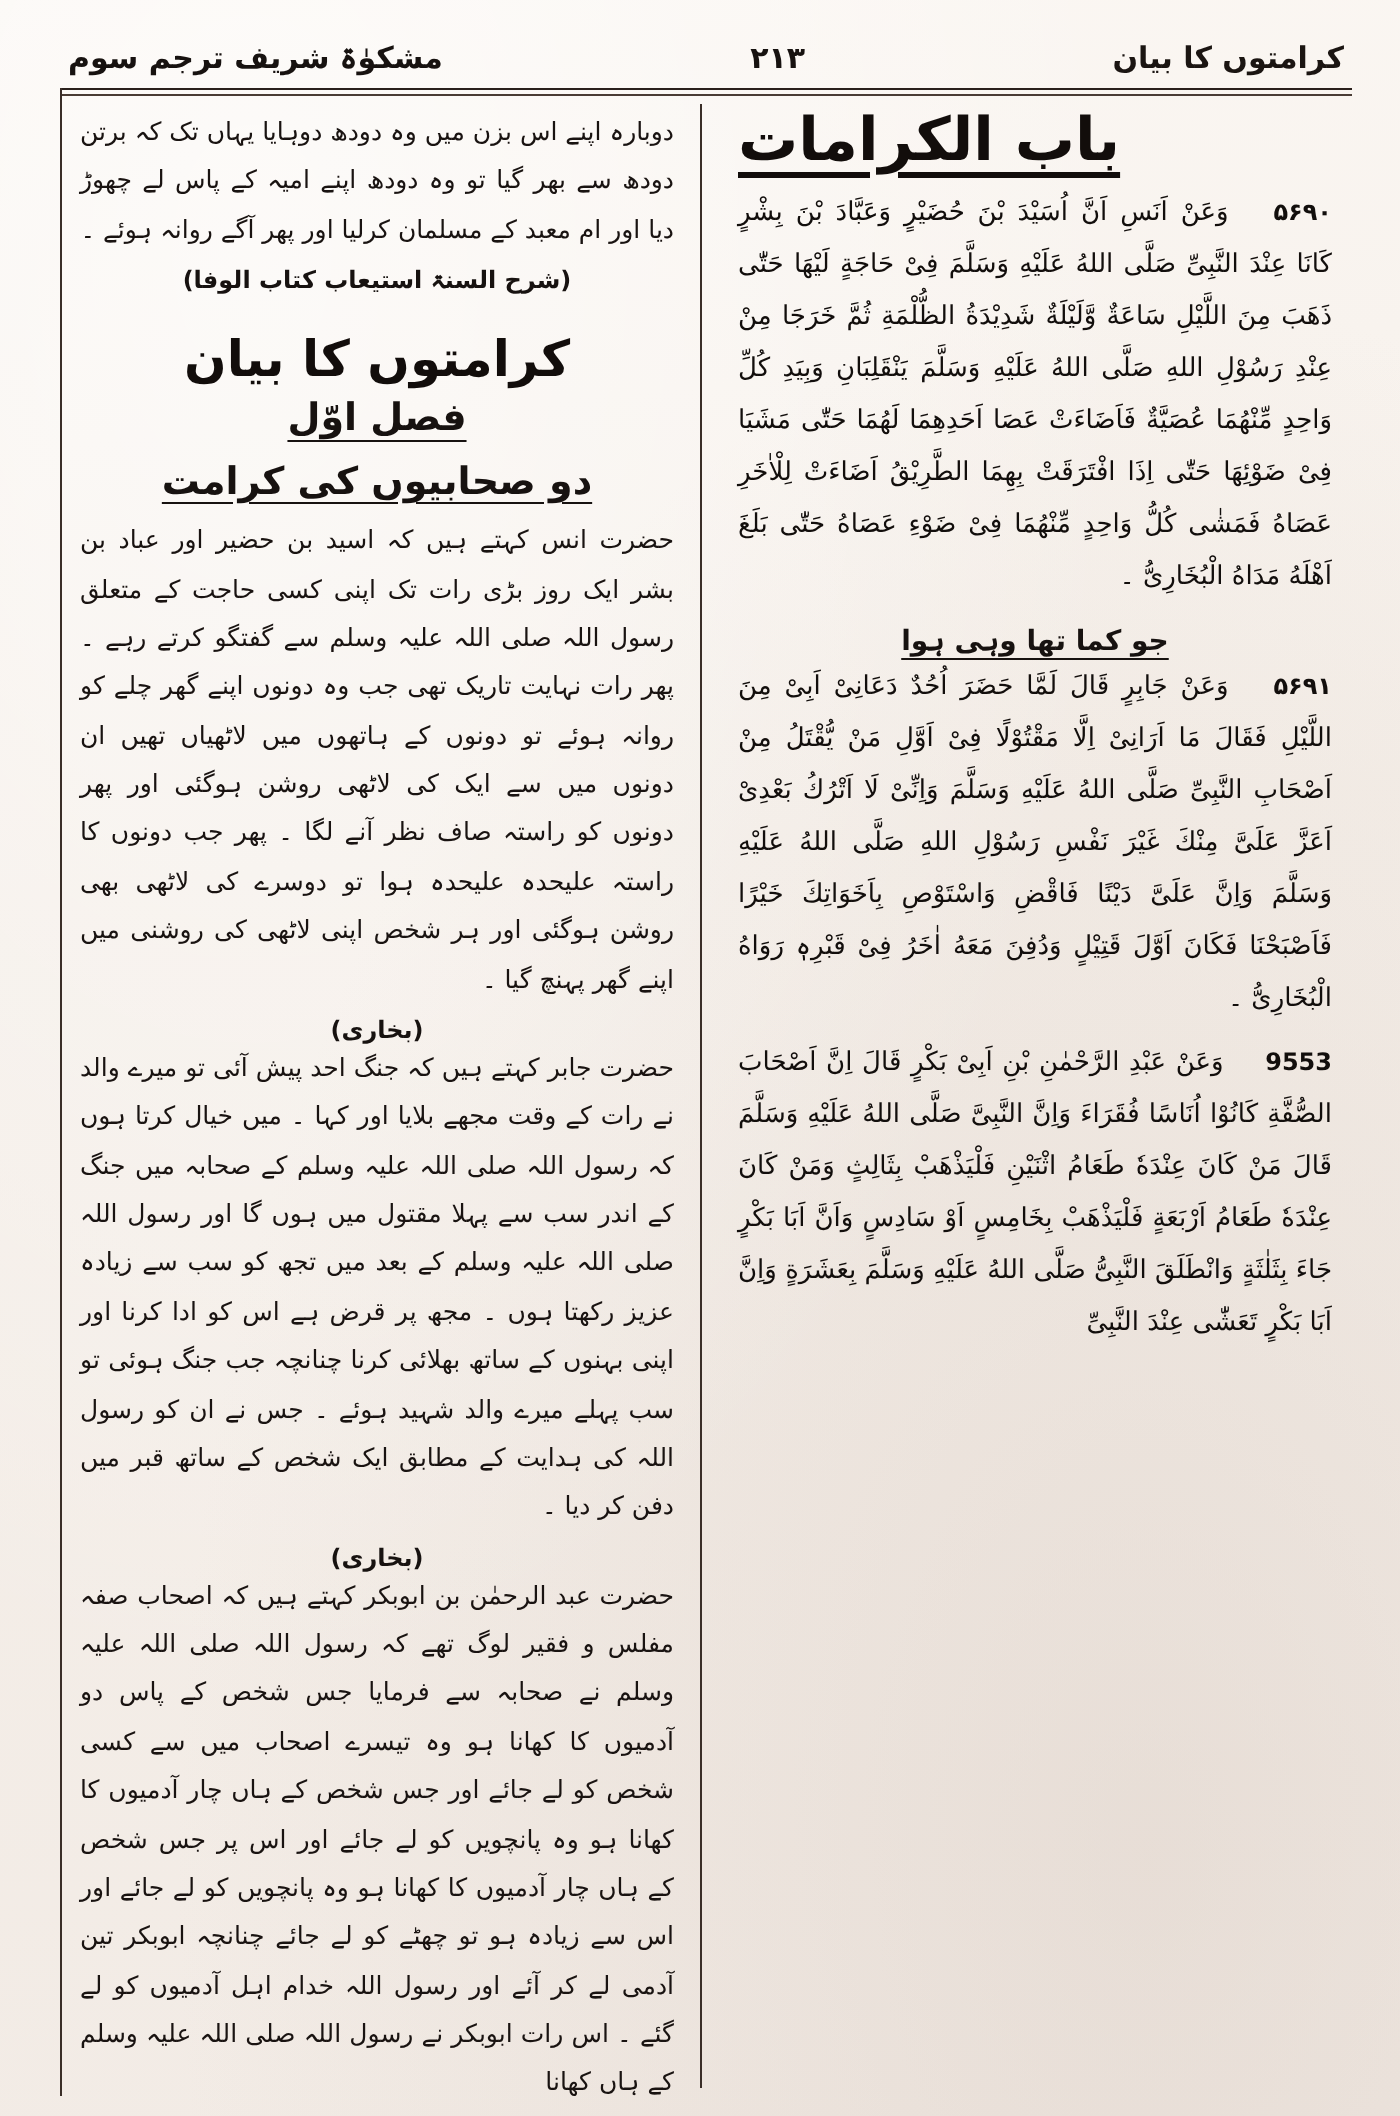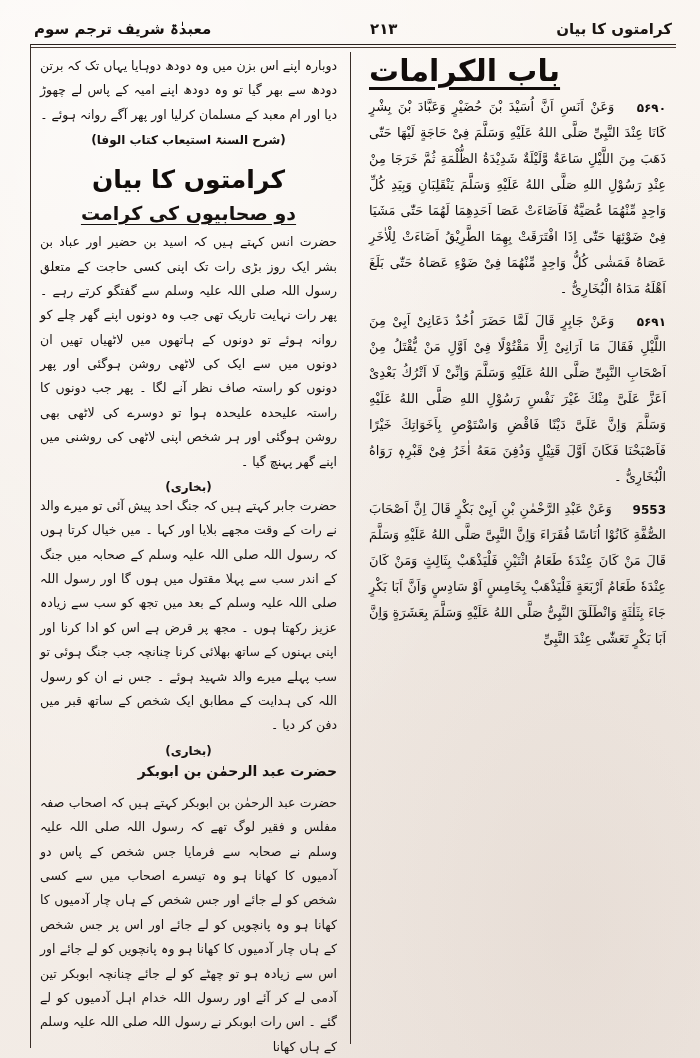--- a/index.html
+++ b/index.html
@@ -139,64 +139,63 @@
   .first-para{margin-top:2px;}
 </style>
 </head>
 <body>
 
 <div class="page">
 
   <div class="header">
     <div class="hdr-txt">کرامتوں کا بیان</div>
     <div class="hdr-page">۲۱۳</div>
-    <div class="hdr-left">معبدٰۃ شریف ترجم سوم</div>
+    <div class="hdr-left">مشکوٰۃ شریف ترجم سوم</div>
   </div>
   <div class="rule"></div>
   <div class="rule2"></div>
   <div class="vrule"></div>
   <div class="vrule left-edge"></div>
 
   <div class="cols">
 
     <div class="col right">
 
       <div class="bab-title">باب الکرامات</div>
 
       <div class="arabic blk">
         <span class="hadith-no">۵۶۹۰</span>
         <span>وَعَنْ اَنَسِ اَنَّ اُسَيْدَ بْنَ حُضَيْرٍ وَعَبَّادَ بْنَ بِشْرٍ كَانَا عِنْدَ النَّبِىِّ صَلَّى اللهُ عَلَيْهِ وَسَلَّمَ فِىْ حَاجَةٍ لَيْهَا حَتّٰى ذَهَبَ مِنَ اللَّيْلِ سَاعَةٌ وَّلَيْلَةٌ شَدِيْدَةُ الظُّلْمَةِ ثُمَّ خَرَجَا مِنْ عِنْدِ رَسُوْلِ اللهِ صَلَّى اللهُ عَلَيْهِ وَسَلَّمَ يَنْقَلِبَانِ وَبِيَدِ كُلِّ وَاحِدٍ مِّنْهُمَا عُصَيَّةٌ فَاَضَاءَتْ عَصَا اَحَدِهِمَا لَهُمَا حَتّٰى مَشَيَا فِىْ ضَوْئِهَا حَتّٰى اِذَا افْتَرَقَتْ بِهِمَا الطَّرِيْقُ اَضَاءَتْ لِلْاٰخَرِ عَصَاهُ فَمَشٰى كُلُّ وَاحِدٍ مِّنْهُمَا فِىْ ضَوْءِ عَصَاهُ حَتّٰى بَلَغَ اَهْلَهُ مَدَاهُ الْبُخَارِىُّ ۔</span>
       </div>
 
+      <div class="side-head center-ish">جو کما تھا وہی ہوا</div>
 
       <div class="arabic blk">
         <span class="hadith-no">۵۶۹۱</span>
         <span>وَعَنْ جَابِرٍ قَالَ لَمَّا حَضَرَ اُحُدٌ دَعَانِىْ اَبِىْ مِنَ اللَّيْلِ فَقَالَ مَا اَرَانِىْ اِلَّا مَقْتُوْلًا فِىْ اَوَّلِ مَنْ يُّقْتَلُ مِنْ اَصْحَابِ النَّبِىِّ صَلَّى اللهُ عَلَيْهِ وَسَلَّمَ وَاِنِّىْ لَا اَتْرُكُ بَعْدِىْ اَعَزَّ عَلَىَّ مِنْكَ غَيْرَ نَفْسِ رَسُوْلِ اللهِ صَلَّى اللهُ عَلَيْهِ وَسَلَّمَ وَاِنَّ عَلَىَّ دَيْنًا فَاقْضِ وَاسْتَوْصِ بِاَخَوَاتِكَ خَيْرًا فَاَصْبَحْنَا فَكَانَ اَوَّلَ قَتِيْلٍ وَدُفِنَ مَعَهُ اٰخَرُ فِىْ قَبْرِهٖ رَوَاهُ الْبُخَارِىُّ ۔</span>
       </div>
 
 
       <div class="arabic blk">
         <span class="hadith-no">9553</span>
         <span>وَعَنْ عَبْدِ الرَّحْمٰنِ بْنِ اَبِىْ بَكْرٍ قَالَ اِنَّ اَصْحَابَ الصُّفَّةِ كَانُوْا اُنَاسًا فُقَرَاءَ وَاِنَّ النَّبِىَّ صَلَّى اللهُ عَلَيْهِ وَسَلَّمَ قَالَ مَنْ كَانَ عِنْدَهٗ طَعَامُ اثْنَيْنِ فَلْيَذْهَبْ بِثَالِثٍ وَمَنْ كَانَ عِنْدَهٗ طَعَامُ اَرْبَعَةٍ فَلْيَذْهَبْ بِخَامِسٍ اَوْ سَادِسٍ وَاَنَّ اَبَا بَكْرٍ جَاءَ بِثَلٰثَةٍ وَانْطَلَقَ النَّبِىُّ صَلَّى اللهُ عَلَيْهِ وَسَلَّمَ بِعَشَرَةٍ وَاِنَّ اَبَا بَكْرٍ تَعَشّٰى عِنْدَ النَّبِىِّ</span>
       </div>
     </div>
 
     <div class="col left">
       <div class="urdu blk first-para">دوبارہ اپنے اس بزن میں وہ دودھ دوہایا یہاں تک کہ برتن دودھ سے بھر گیا تو وہ دودھ اپنے امیہ کے پاس لے چھوڑ دیا اور ام معبد کے مسلمان کرلیا اور پھر آگے روانہ ہوئے ۔</div>
       <div class="src">(شرح السنۃ استیعاب کتاب الوفا)</div>
 
       <div class="chapter-title">کرامتوں کا بیان</div>
+      <div class="chapter-sub">فصل اوّل</div>
       <div class="section-head">دو صحابیوں کی کرامت</div>
 
       <div class="urdu blk">حضرت انس کہتے ہیں کہ اسید بن حضیر اور عباد بن بشر ایک روز بڑی رات تک اپنی کسی حاجت کے متعلق رسول اللہ صلی اللہ علیہ وسلم سے گفتگو کرتے رہے ۔ پھر رات نہایت تاریک تھی جب وہ دونوں اپنے گھر چلے کو روانہ ہوئے تو دونوں کے ہاتھوں میں لاٹھیاں تھیں ان دونوں میں سے ایک کی لاٹھی روشن ہوگئی اور پھر دونوں کو راستہ صاف نظر آنے لگا ۔ پھر جب دونوں کا راستہ علیحدہ علیحدہ ہوا تو دوسرے کی لاٹھی بھی روشن ہوگئی اور ہر شخص اپنی لاٹھی کی روشنی میں اپنے گھر پہنچ گیا ۔</div>
       <div class="src">(بخاری)</div>
 
       <div class="urdu blk">حضرت جابر کہتے ہیں کہ جنگ احد پیش آئی تو میرے والد نے رات کے وقت مجھے بلایا اور کہا ۔ میں خیال کرتا ہوں کہ رسول اللہ صلی اللہ علیہ وسلم کے صحابہ میں جنگ کے اندر سب سے پہلا مقتول میں ہوں گا اور رسول اللہ صلی اللہ علیہ وسلم کے بعد میں تجھ کو سب سے زیادہ عزیز رکھتا ہوں ۔ مجھ پر قرض ہے اس کو ادا کرنا اور اپنی بہنوں کے ساتھ بھلائی کرنا چنانچہ جب جنگ ہوئی تو سب پہلے میرے والد شہید ہوئے ۔ جس نے ان کو رسول اللہ کی ہدایت کے مطابق ایک شخص کے ساتھ قبر میں دفن کر دیا ۔</div>
       <div class="src">(بخاری)</div>
 
-      <div class="urdu blk">
-        <span class="narr-name">حضرت عبد الرحمٰن بن ابوبکر</span>
-      </div>
       <div class="urdu blk">حضرت عبد الرحمٰن بن ابوبکر کہتے ہیں کہ اصحاب صفہ مفلس و فقیر لوگ تھے کہ رسول اللہ صلی اللہ علیہ وسلم نے صحابہ سے فرمایا جس شخص کے پاس دو آدمیوں کا کھانا ہو وہ تیسرے اصحاب میں سے کسی شخص کو لے جائے اور جس شخص کے ہاں چار آدمیوں کا کھانا ہو وہ پانچویں کو لے جائے اور اس پر جس شخص کے ہاں چار آدمیوں کا کھانا ہو وہ پانچویں کو لے جائے اور اس سے زیادہ ہو تو چھٹے کو لے جائے چنانچہ ابوبکر تین آدمی لے کر آئے اور رسول اللہ خدام اہل آدمیوں کو لے گئے ۔ اس رات ابوبکر نے رسول اللہ صلی اللہ علیہ وسلم کے ہاں کھانا</div>
     </div>
 
   </div>
 </div>
 
 </body></html>

